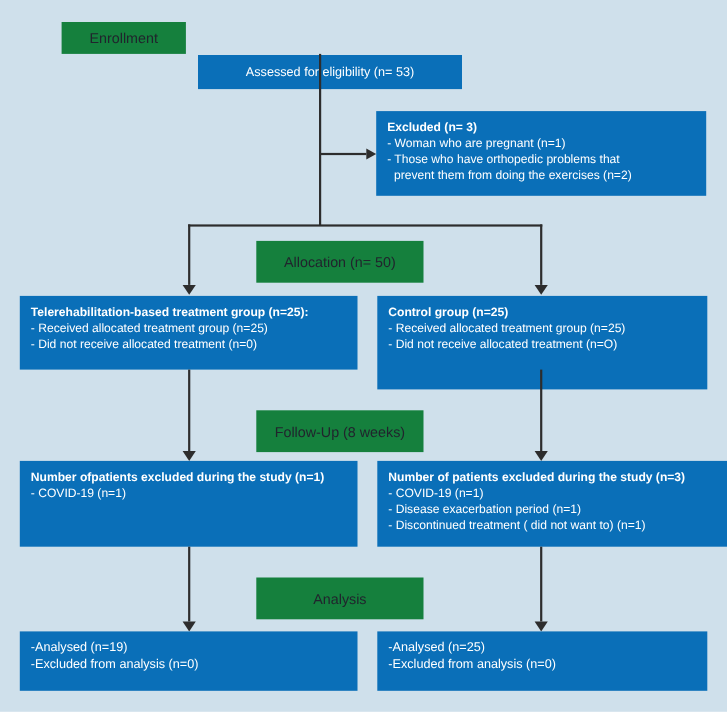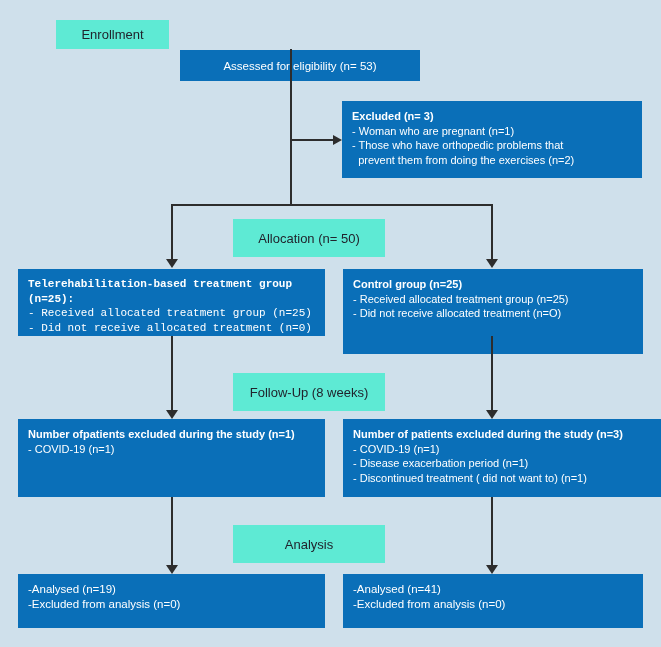--- a/index.html
+++ b/index.html
@@ -2,21 +2,21 @@
 <html><head>
 <meta charset="utf-8">
 <style>
   html,body { margin:0; padding:0; }
   .canvas {
     position:relative; width:661px; height:647px;
     background:#cfe0eb; overflow:hidden;
     font-family:"Liberation Sans", sans-serif;
   }
   .stage {
-    position:absolute; background:#5eead4; color:#21242d;
+    position:absolute; background:#15803d; color:#21242d;
     display:flex; align-items:center; justify-content:center;
     font-size:13px;
   }
   .pbox {
     position:absolute; background:#0a6fb8; color:#ffffff;
     font-size:11px; line-height:14.5px;
     padding:8px 10px; box-sizing:border-box;
   }
   .pbox .title { font-weight:bold; display:block; white-space:pre-wrap; }
   .box-line { display:block; white-space:pre-wrap; }
@@ -61,21 +61,21 @@
   <div class="line" style="left:171px; top:204px; width:322px; height:2px;"></div>
 
   <div class="line" style="left:171px; top:204px; width:2px; height:55px;"></div>
   <div class="arrow-down" style="left:166px; top:259px;"></div>
 
   <div class="line" style="left:491px; top:204px; width:2px; height:55px;"></div>
   <div class="arrow-down" style="left:486px; top:259px;"></div>
 
   <div class="stage" style="left:233px; top:219px; width:152px; height:38px;">Allocation (n= 50)</div>
 
-  <div class="pbox" style="left:18px; top:269px; width:307px; height:67px;font-family:Liberation Mono, monospace;">
+  <div class="pbox" style="left:18px; top:269px; width:307px; height:67px;">
     <span class="title">Telerehabilitation-based treatment group (n=25):</span>
     <span class="box-line">- Received allocated treatment group (n=25)</span>
     <span class="box-line">- Did not receive allocated treatment (n=0)</span>
   </div>
 
   <div class="pbox" style="left:343px; top:269px; width:300px; height:85px;">
     <span class="title">Control group (n=25)</span>
     <span class="box-line">- Received allocated treatment group (n=25)</span>
     <span class="box-line">- Did not receive allocated treatment (n=O)</span>
   </div>
@@ -105,17 +105,17 @@
   <div class="arrow-down" style="left:486px; top:565px;"></div>
 
   <div class="stage" style="left:233px; top:525px; width:152px; height:38px;">Analysis</div>
 
   <div class="pbox" style="left:18px; top:574px; width:307px; height:54px; font-size:11.5px; line-height:15px;">
     <span class="box-line">-Analysed (n=19)</span>
     <span class="box-line">-Excluded from analysis (n=0)</span>
   </div>
 
   <div class="pbox" style="left:343px; top:574px; width:300px; height:54px; font-size:11.5px; line-height:15px;">
-    <span class="box-line">-Analysed (n=41)</span>
+    <span class="box-line">-Analysed (n=25)</span>
     <span class="box-line">-Excluded from analysis (n=0)</span>
   </div>
 
 </div>
 
 </body></html>

